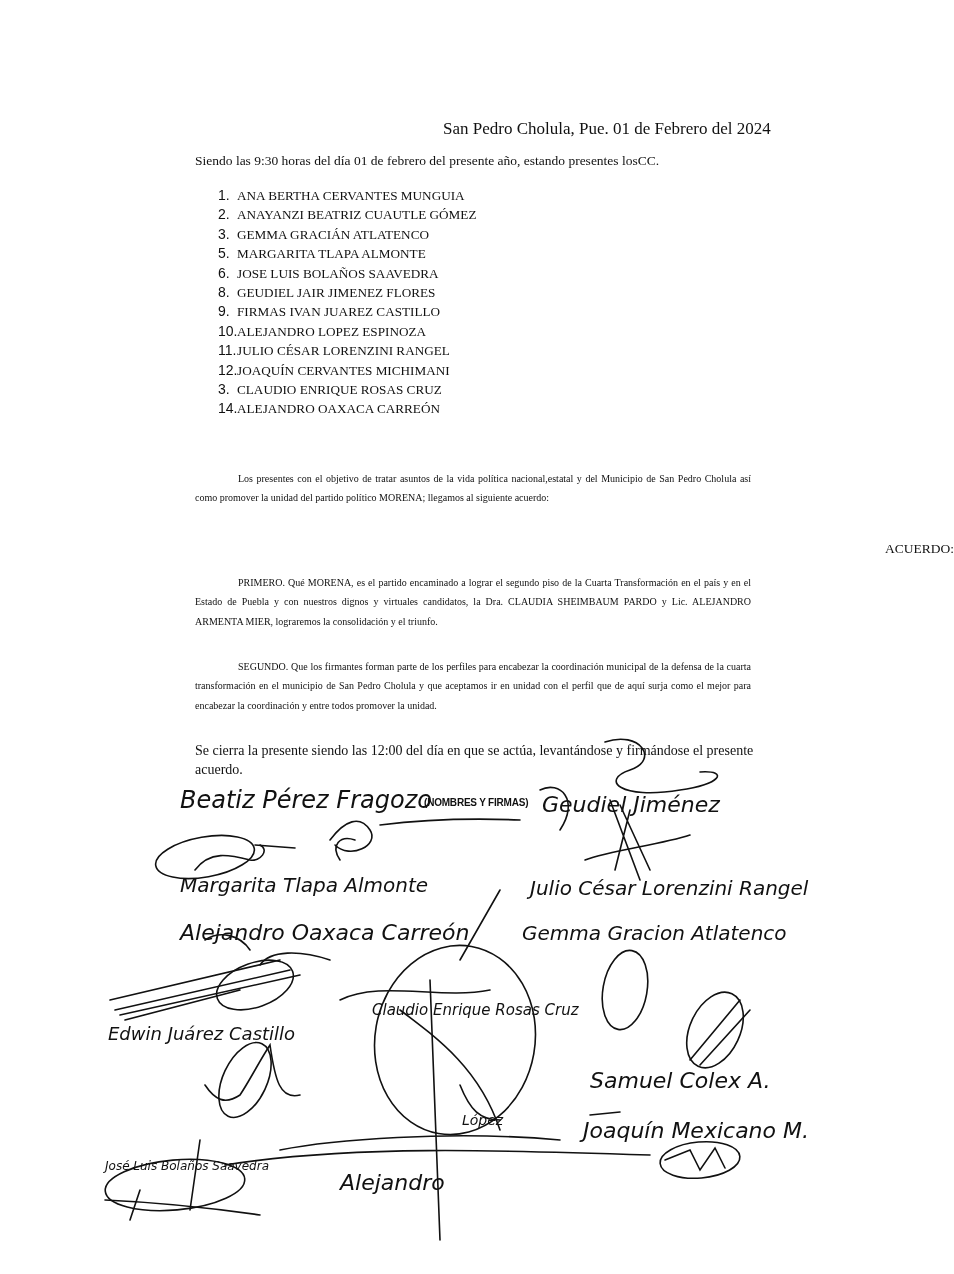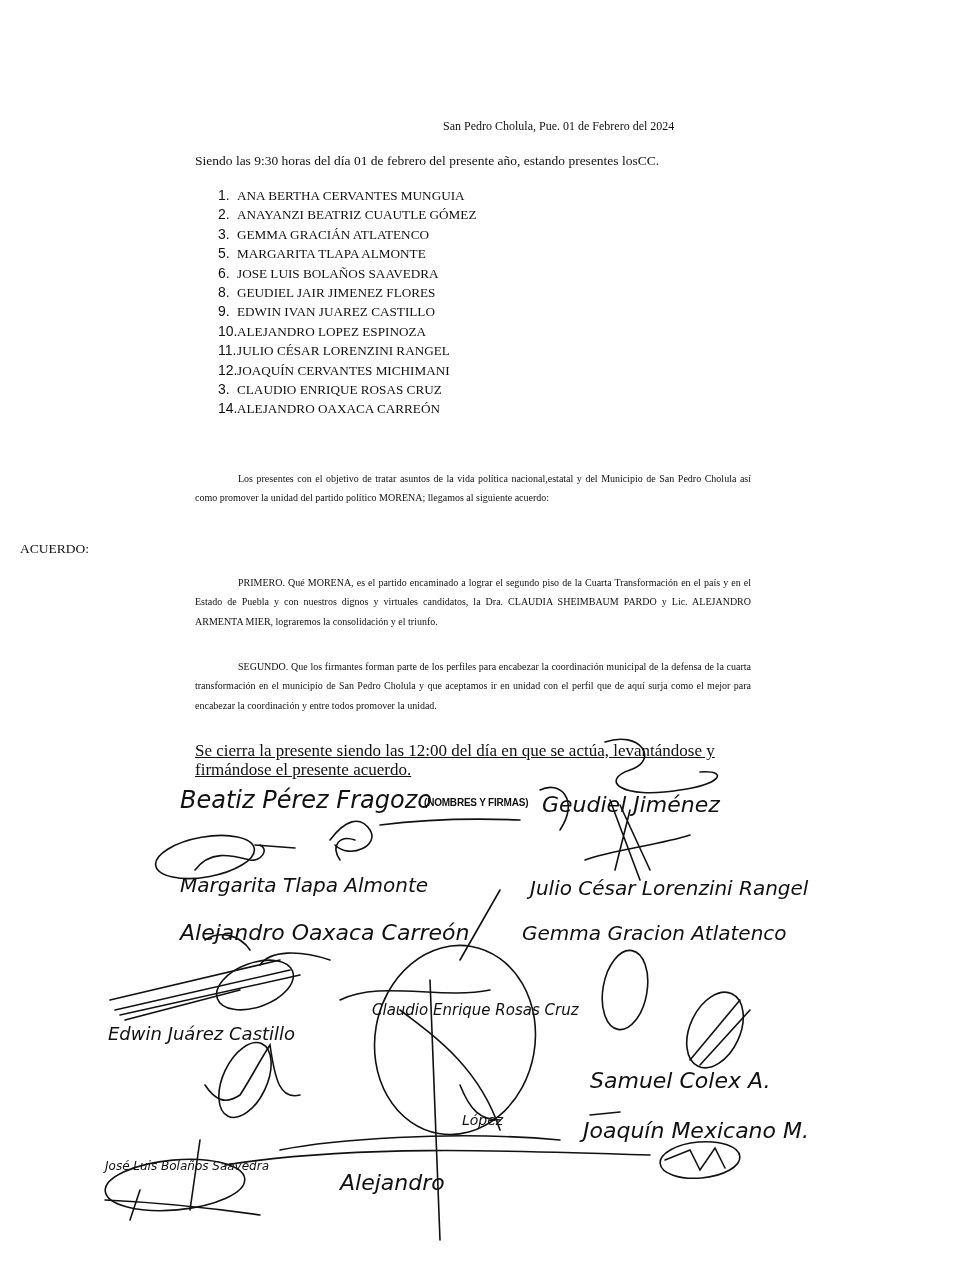--- a/index.html
+++ b/index.html
@@ -1,49 +1,49 @@
 <!DOCTYPE html>
 <html><head>
 <meta charset="utf-8">
 <style>
   html, body { margin: 0; padding: 0; background: #ffffff; }
   body { width: 954px; height: 1274px; position: relative; overflow: hidden; color: #111; }
   .page { position: absolute; left: 0; top: 0; width: 954px; height: 1274px; background: #fff; }
   .serif { font-family: "Liberation Serif", "DejaVu Serif", serif; }
-  .header-date { position: absolute; top: 119px; left: 443px; font-size: 12px; }
+  .header-date { position: absolute; top: 119px; left: 443px; font-size: 17px; }
   .intro { position: absolute; top: 153px; left: 195px; font-size: 13.5px; }
   .list { position: absolute; top: 186px; left: 218px; margin: 0; padding: 0; list-style: none; }
   .list li { font-size: 13.2px; height: 19.4px; line-height: 19.4px; white-space: nowrap; }
   .list .num { font-family: "Liberation Sans", "DejaVu Sans", sans-serif; font-size: 14px; display: inline-block; width: 19px; }
   .list .num2 { width: 19px; }
   .para { position: absolute; left: 195px; width: 556px; font-size: 10px; line-height: 19.4px; text-align: justify; }
   .para .indent { display: inline-block; width: 43px; }
-  .title { position: absolute; top: 541px; left: 0; width: 954px; text-align: left; font-size: 13.5px; padding-left: 20px; box-sizing: border-box; }
-  .closing { position: absolute; top: 741px; left: 195px; width: 560px; font-size: 17px; line-height: 19px; text-decoration: underline; }
+  .title { position: absolute; top: 541px; left: 0; width: 954px; text-align: right; font-size: 13.5px; padding-left: 20px; box-sizing: border-box; }
+  .closing { position: absolute; top: 741px; left: 195px; width: 560px; font-size: 14px; line-height: 19px; }
   .label-firmas { position: absolute; top: 797px; left: 424px; font-family: "Liberation Sans", "DejaVu Sans", sans-serif; font-weight: bold; font-size: 10px; letter-spacing: -0.2px; }
   svg.sigs { position: absolute; left: 0; top: 0; width: 954px; height: 1274px; pointer-events: none; }
   .hand { font-family: "DejaVu Sans", sans-serif; font-style: italic; fill: #111; }
 </style>
 </head>
 <body>
 
 <div class="page">
 
   <div class="header-date serif">San Pedro Cholula, Pue. 01 de Febrero del 2024</div>
 
   <div class="intro serif">Siendo las 9:30 horas del día 01 de febrero del presente año, estando presentes losCC.</div>
 
   <ol class="list serif">
     <li><span class="num">1.</span><span>ANA BERTHA CERVANTES MUNGUIA</span></li>
     <li><span class="num">2.</span><span>ANAYANZI BEATRIZ CUAUTLE GÓMEZ</span></li>
     <li><span class="num">3.</span><span>GEMMA GRACIÁN ATLATENCO</span></li>
     <li><span class="num">5.</span><span>MARGARITA TLAPA ALMONTE</span></li>
     <li><span class="num">6.</span><span>JOSE LUIS BOLAÑOS SAAVEDRA</span></li>
     <li><span class="num">8.</span><span>GEUDIEL JAIR JIMENEZ FLORES</span></li>
-    <li><span class="num">9.</span><span>EDWIN IVAN JUAREZ CASTILLO</span></li>
+    <li><span class="num">9.</span><span>FIRMAS IVAN JUAREZ CASTILLO</span></li>
     <li><span class="num num2">10.</span><span>ALEJANDRO LOPEZ ESPINOZA</span></li>
     <li><span class="num num2">11.</span><span>JULIO CÉSAR LORENZINI RANGEL</span></li>
     <li><span class="num num2">12.</span><span>JOAQUÍN CERVANTES MICHIMANI</span></li>
     <li><span class="num num2">3.</span><span>CLAUDIO ENRIQUE ROSAS CRUZ</span></li>
     <li><span class="num num2">14.</span><span>ALEJANDRO OAXACA CARREÓN</span></li>
   </ol>
 
   <div class="para serif" style="top:469px;"><span class="indent"></span><span>Los presentes con el objetivo de tratar asuntos de la vida política nacional,estatal y del Municipio de San Pedro Cholula así como promover la unidad del partido político MORENA; llegamos al siguiente acuerdo:</span></div>
 
   <div class="title serif">ACUERDO:</div>

